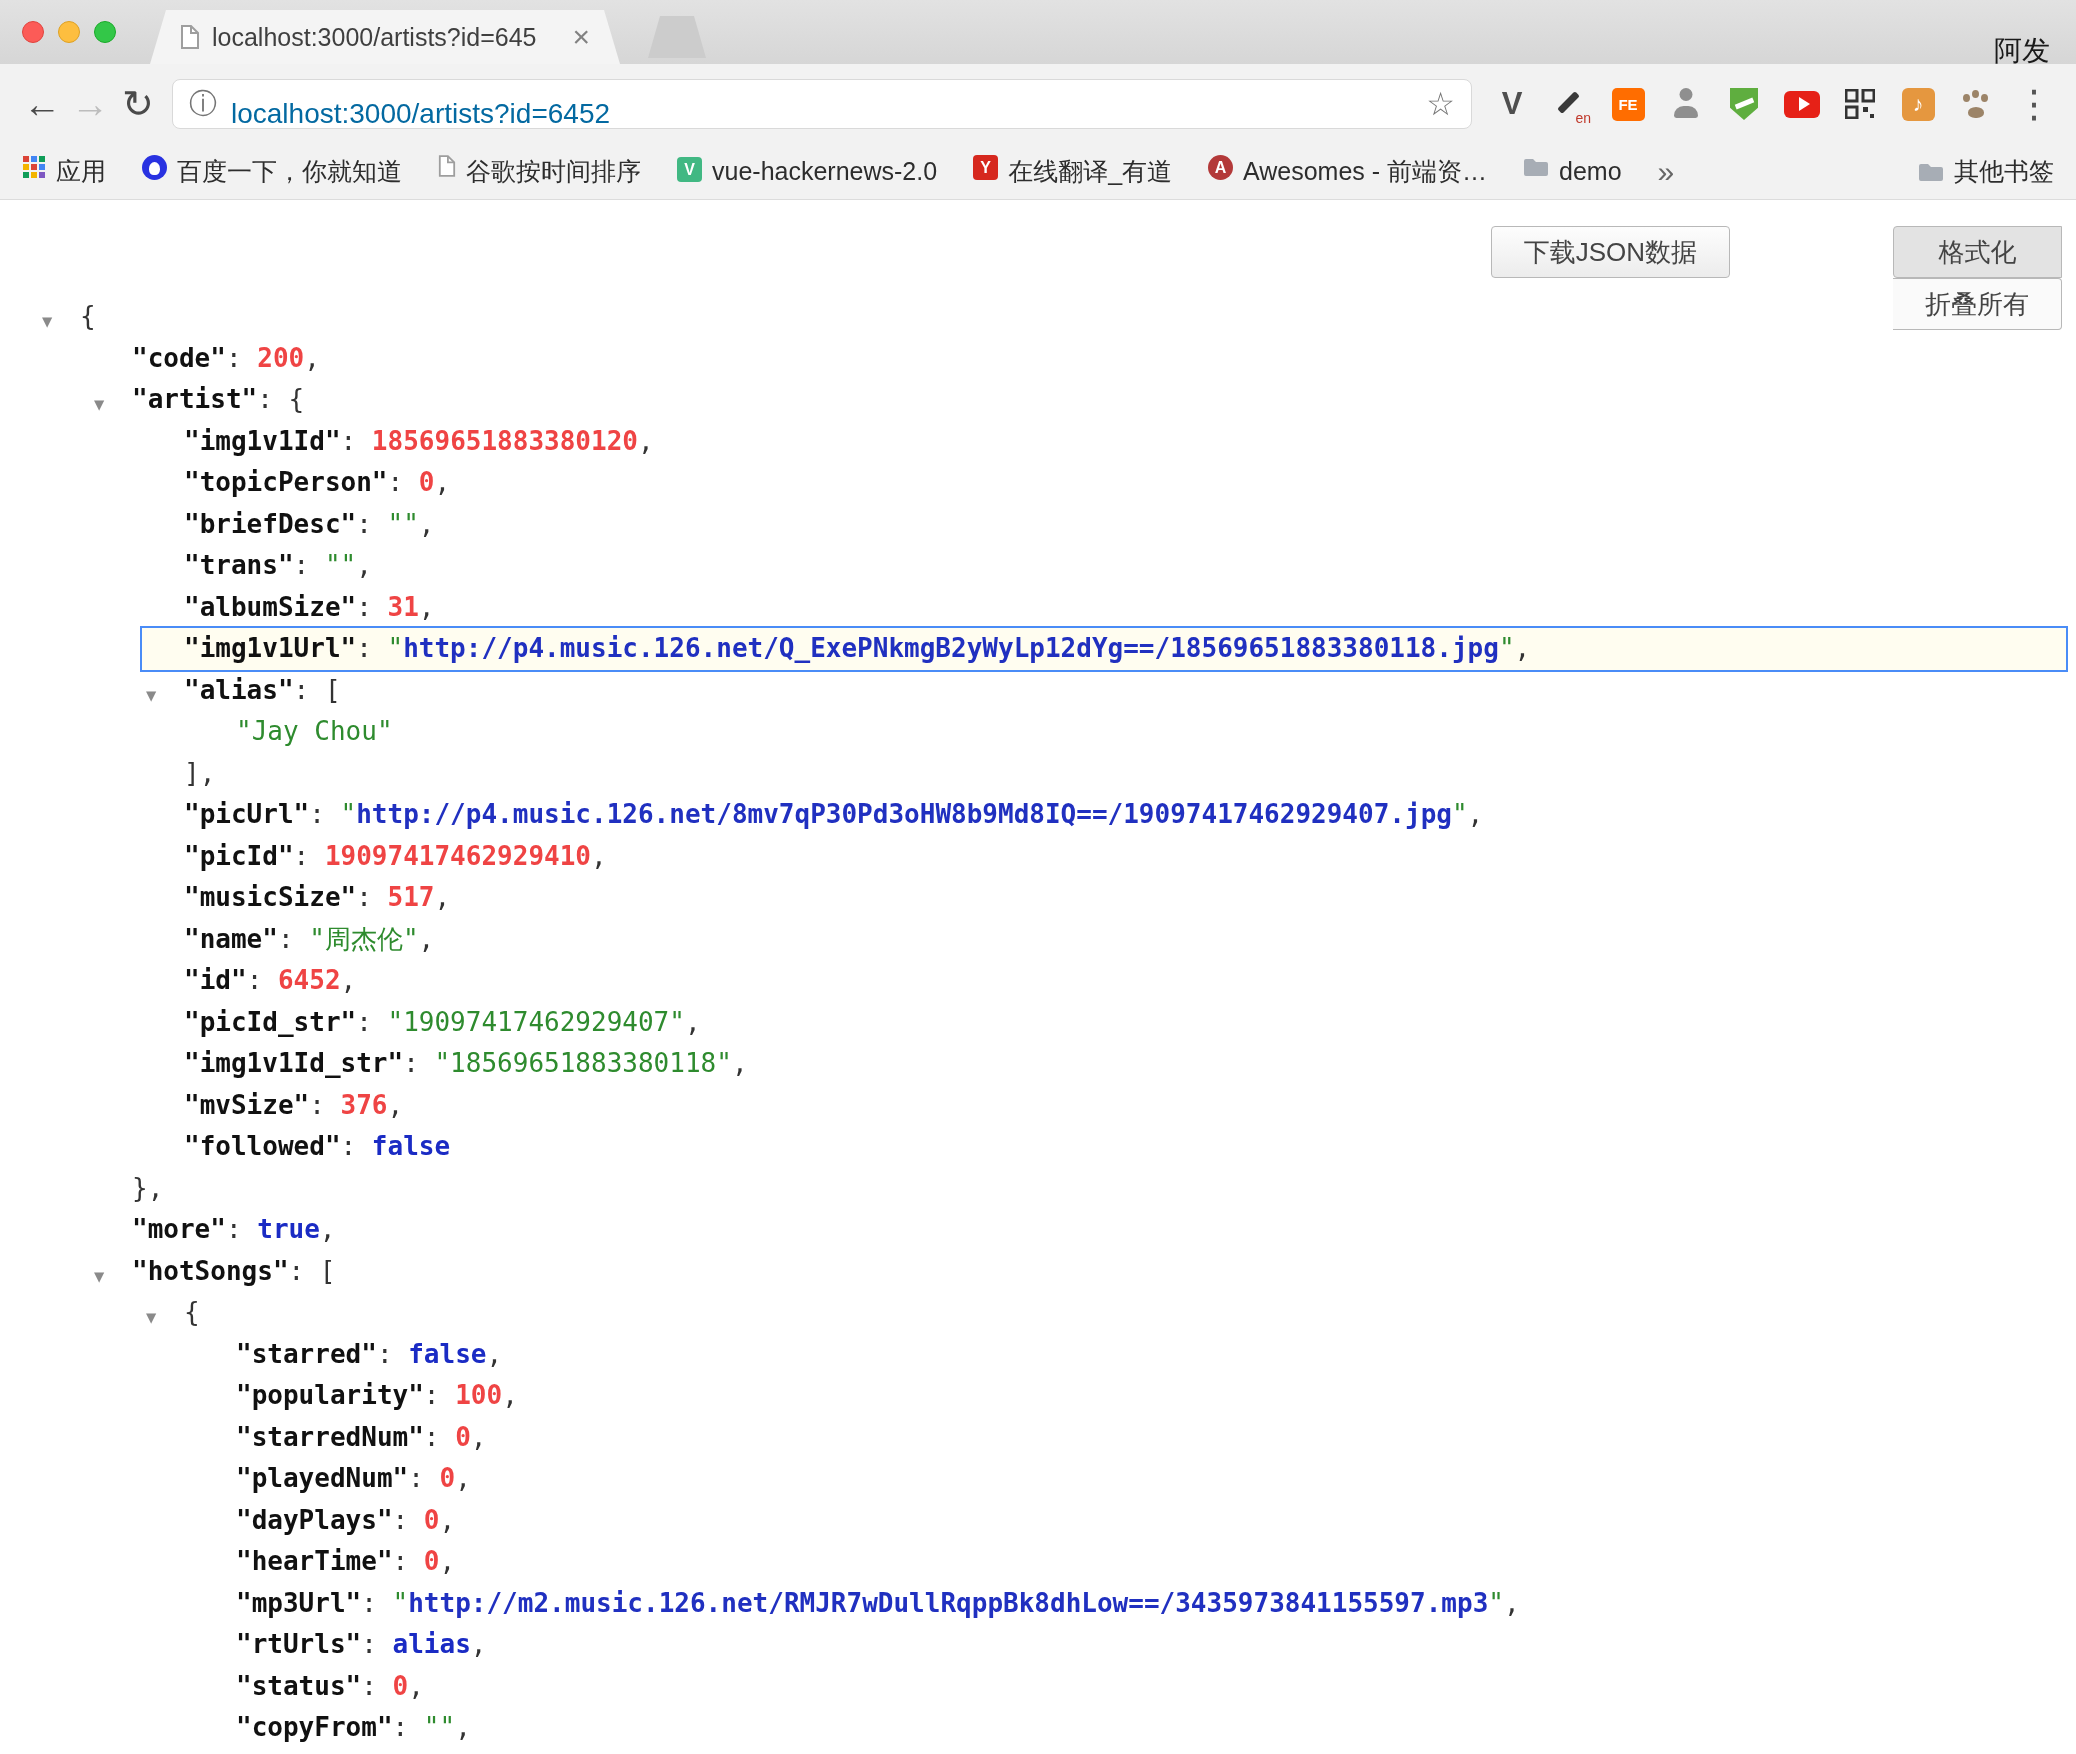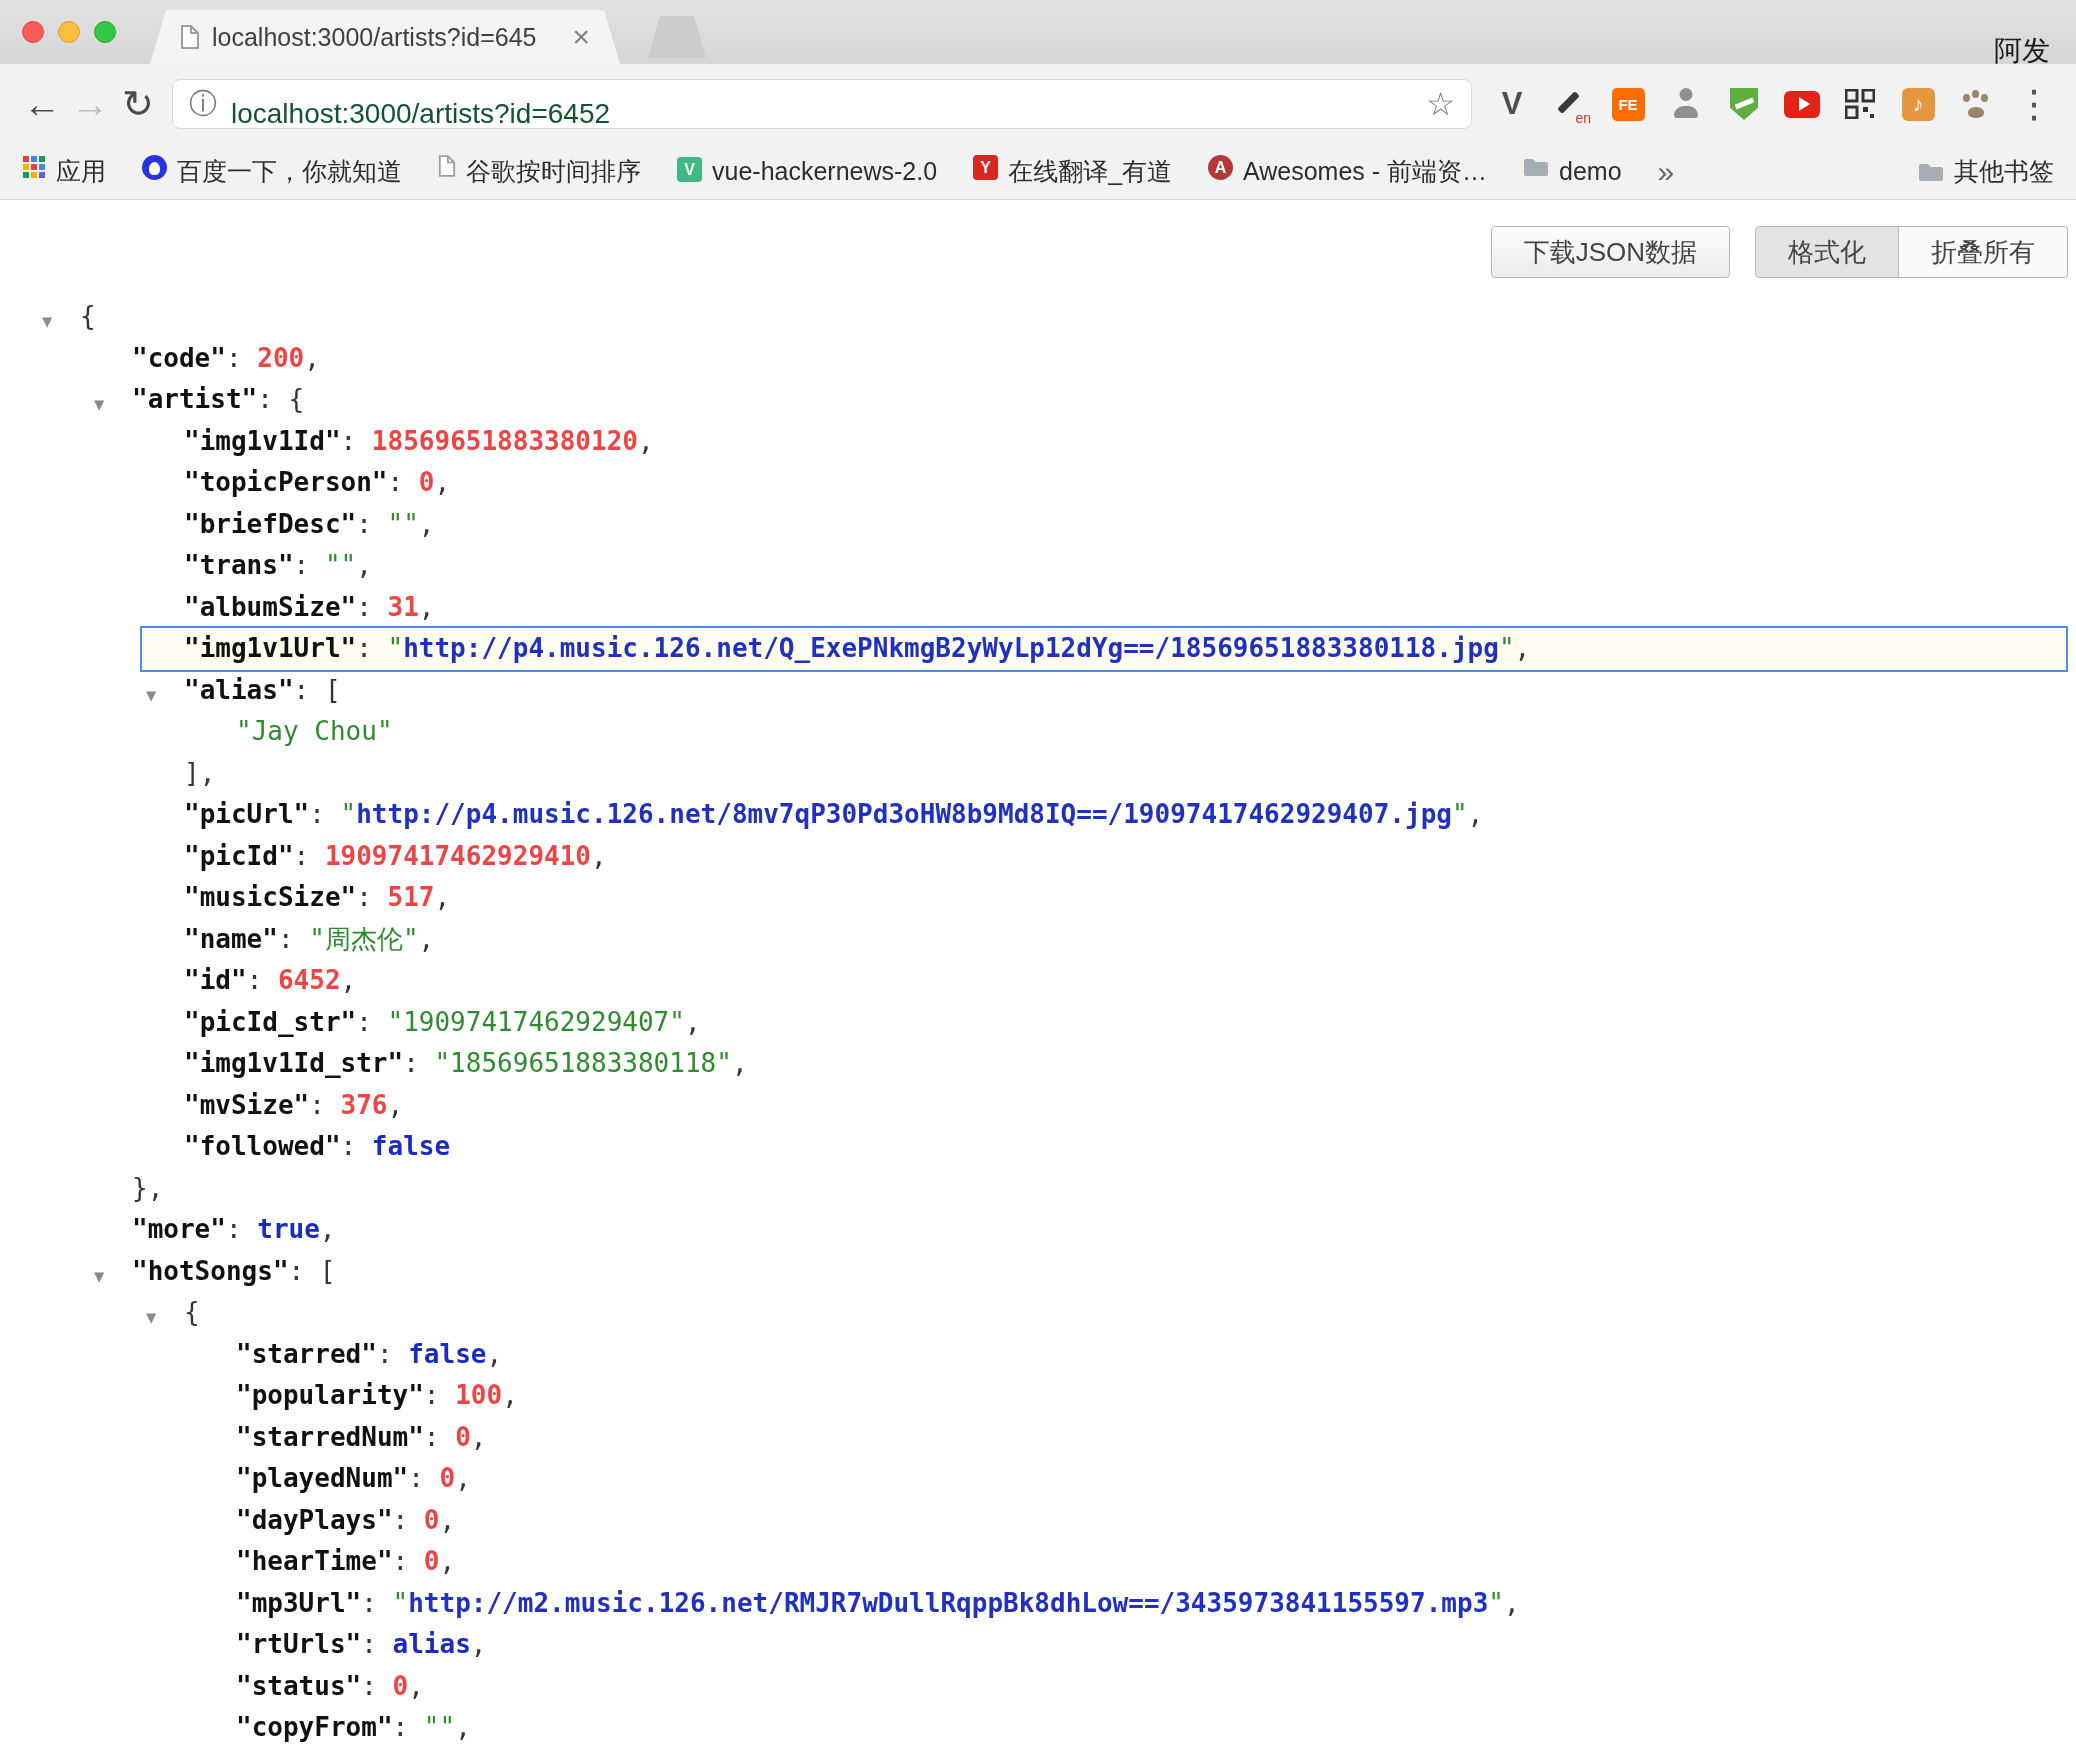--- a/index.html
+++ b/index.html
@@ -23,21 +23,21 @@
          clip-path:polygon(0 100%, 12px 0, calc(100% - 12px) 0, 100% 100%); }
   .profile-name { position:absolute; right:26px; top:32px; font-size:28px; color:#1a1a1a; }
 
   
   .toolbar { height:80px; background:#f2f2f2; display:flex; align-items:center; padding:0 18px; }
   .nav-btn { width:48px; text-align:center; font-size:38px; color:#4a4a4a; cursor:pointer; }
   .nav-btn.disabled { color:#bdbdbd; }
   .omnibox { width:1300px; height:50px; margin-left:10px; background:#fff; border:1px solid #d9d9d9;
              border-radius:8px; display:flex; align-items:center; padding:0 16px; }
   .info-icon { font-size:28px; color:#757575; margin-right:14px; }
-  .url-input { flex:1; border:none; outline:none; font-size:28px; color:#14532d;
+  .url-input { flex:1; border:none; outline:none; font-size:28px; color:#0369a1;
                font-family:"Liberation Sans", sans-serif; background:transparent;margin-top:19px; }
   .star-icon { font-size:32px; color:#757575; margin-left:10px; cursor:pointer; }
   .extensions { display:flex; align-items:center; gap:22px; margin-left:22px; }
   .ext { width:36px; height:36px; display:flex; align-items:center; justify-content:center; cursor:pointer; position:relative; }
   .ext-vim { font-weight:bold; font-size:31px; color:#4f4f4f; }
   .pen-body { position:absolute; left:4px; top:13px; width:25px; height:7px; background:#3a3a3a;
               transform:rotate(-45deg); border-radius:2px; }
   .pen-badge { position:absolute; right:-3px; bottom:-4px; font-style:normal; font-size:14px; color:#c0392b; }
   .ext-fe { width:33px; height:33px; border-radius:5px; background:#ff6d00; color:#fff; font-weight:bold;
             font-size:15px; display:flex; align-items:center; justify-content:center; }
@@ -72,21 +72,21 @@
   .bm-baidu::after { content:""; position:absolute; left:7px; top:7px; width:11px; height:13px;
                background:#fff; border-radius:50% 50% 42% 42%; }
   .bm-chevron { font-size:30px; color:#666; cursor:pointer; }
   .bm-right { margin-left:auto; display:flex; align-items:center; gap:10px; font-size:25px; color:#2d2d2d; cursor:pointer; }
 
   
   .content { position:relative; height:1554px; background:#fff; overflow:hidden; }
   .btn-download { position:absolute; top:26px; right:346px; height:52px; padding:0 32px; font-size:26px;
         color:#444; background:linear-gradient(#fdfdfd,#ececec); border:1px solid #b8b8b8; border-radius:4px; cursor:pointer;
         font-family:"Liberation Sans", sans-serif; }
-  .seg { position:absolute; top:26px; right:8px; display:flex; }
+  .seg { position:absolute; top:26px; right:14px; display:flex;flex-direction:column; }
   .seg button { height:52px; padding:0 32px; font-size:26px; color:#444; border:1px solid #b8b8b8; cursor:pointer;
         font-family:"Liberation Sans", sans-serif; }
   .seg .seg-format { background:#e3e3e3; border-radius:4px 0 0 4px; }
   .seg .seg-collapse { background:#fafafa; border-left:none; border-radius:0 4px 4px 0; }
 
   .json-view { padding-top:96px; font-family:"DejaVu Sans Mono", monospace; font-size:26px; line-height:41.5px; }
   .json-line { position:relative; white-space:pre; }
   .json-line .arrow { position:absolute; top:5px; font-size:17px; color:#8a8a8a; cursor:pointer; }
   .json-line.hl { margin:-2px 8px -2px 140px; padding-left:42px; background:#fffdf0; border:2px solid #4a8cf7; }
   .tok-k { color:#111; font-weight:bold; }

